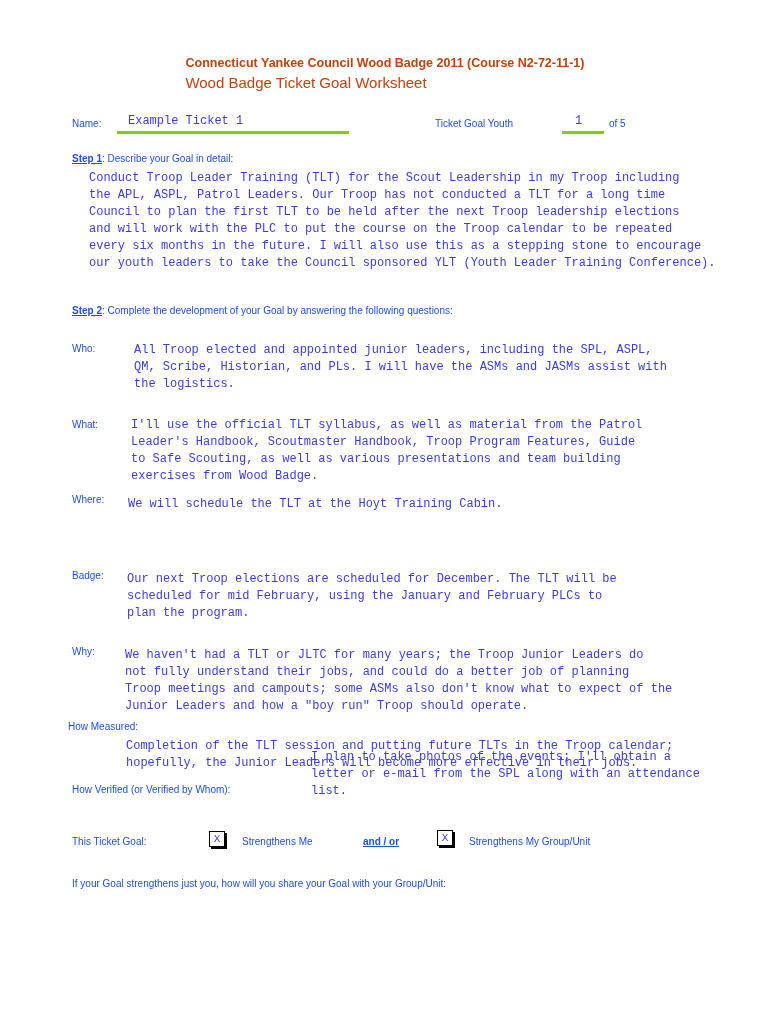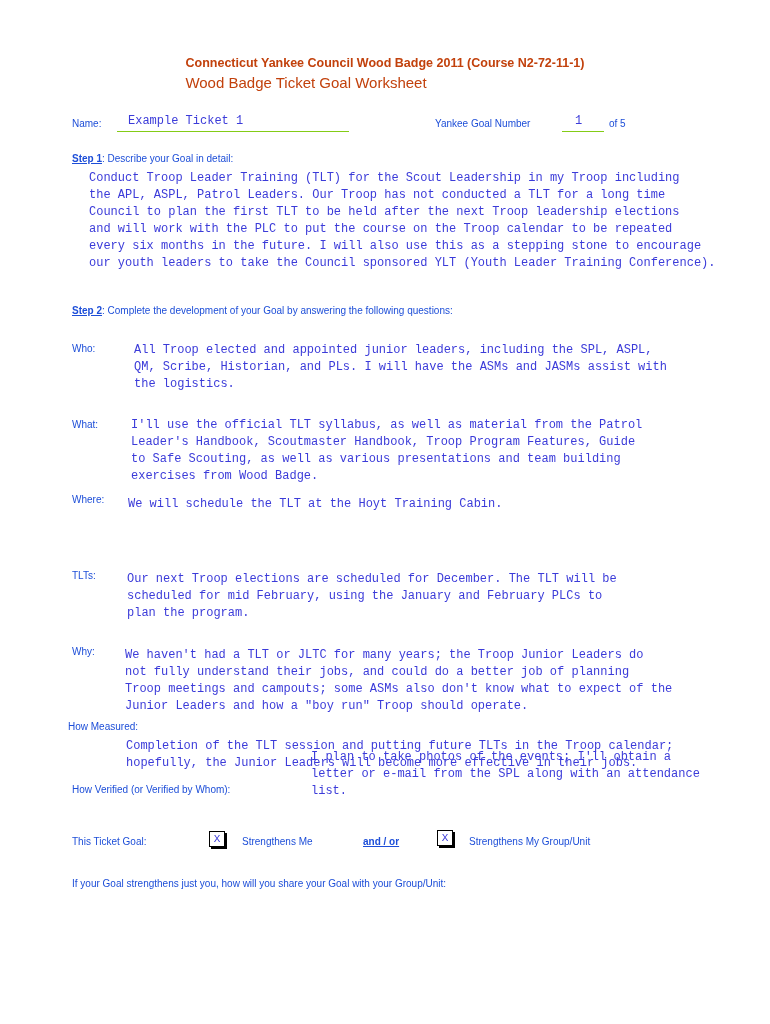--- a/index.html
+++ b/index.html
@@ -3,38 +3,38 @@
 <meta charset="utf-8">
 <style>
   html, body { margin: 0; padding: 0; background: #ffffff; }
   body { width: 770px; height: 1024px; position: relative; overflow: hidden;
          font-family: "Liberation Sans", "DejaVu Sans", sans-serif; color: #000; }
   .abs { position: absolute; }
   .council { left: 0; width: 770px; top: 56px; text-align: center; font-size: 12.5px; font-weight: bold; color: #c2410c; }
   .title { left: 0; width: 612px; top: 74px; text-align: center; font-size: 15px; color: #c2410c; }
   .lbl { font-size: 10px; color: #1d4ed8; white-space: nowrap; }
   .mono { font-family: "Liberation Mono", "DejaVu Sans Mono", monospace; font-size: 12px; color: #3b3bd9; line-height: 17px; white-space: pre; }
-  .uline { border-bottom: 1px solid #84cc16; display: inline-block; }
+  .uline { border-bottom: 3px solid #84cc16; display: inline-block; }
   .step { font-weight: bold; text-decoration: underline; }
   .andor { font-weight: bold; text-decoration: underline; }
   .chk { width: 14px; height: 14px; border: 1px solid #000; box-shadow: 2px 2px 0 #000; background: #fff;
          font-family: "Liberation Mono", monospace; font-size: 11px; color: #3b3bd9; text-align: center; line-height: 14px; }
 </style>
 </head>
 <body>
 
 <div class="abs council">Connecticut Yankee Council Wood Badge 2011 (Course N2-72-11-1)</div>
 <div class="abs title">Wood Badge Ticket Goal Worksheet</div>
 
 <div class="abs lbl" style="left:72px; top:118px;">Name:</div>
 <div class="abs uline" style="left:117px; top:113px; width:232px; height:18px;">
   <span class="mono" style="position:absolute; left:11px; top:0;">Example Ticket 1</span>
 </div>
 
-<div class="abs lbl" style="left:435px; top:118px;">Yankee Goal Number</div>
+<div class="abs lbl" style="left:435px; top:118px;">Ticket Goal Youth</div>
 <div class="abs uline" style="left:562px; top:113px; width:42px; height:18px;">
   <span class="mono" style="position:absolute; left:13px; top:0;">1</span>
 </div>
 <div class="abs lbl" style="left:609px; top:118px;">of 5</div>
 
 <div class="abs lbl" style="left:72px; top:153px;">
   <span class="step">Step 1</span><span>: Describe your Goal in detail:</span>
 </div>
 <div class="abs" style="left:89px; top:170px;">
   <div class="mono">Conduct Troop Leader Training (TLT) for the Scout Leadership in my Troop including</div>
@@ -56,21 +56,21 @@
 
 <div class="abs lbl" style="left:72px; top:419px;">What:</div>
 <div class="abs mono" style="left:131px; top:417px;">I'll use the official TLT syllabus, as well as material from the Patrol
 Leader's Handbook, Scoutmaster Handbook, Troop Program Features, Guide
 to Safe Scouting, as well as various presentations and team building
 exercises from Wood Badge.</div>
 
 <div class="abs lbl" style="left:72px; top:494px;">Where:</div>
 <div class="abs mono" style="left:128px; top:496px;">We will schedule the TLT at the Hoyt Training Cabin.</div>
 
-<div class="abs lbl" style="left:72px; top:570px;">TLTs:</div>
+<div class="abs lbl" style="left:72px; top:570px;">Badge:</div>
 <div class="abs mono" style="left:127px; top:571px;">Our next Troop elections are scheduled for December. The TLT will be
 scheduled for mid February, using the January and February PLCs to
 plan the program.</div>
 
 <div class="abs lbl" style="left:72px; top:646px;">Why:</div>
 <div class="abs mono" style="left:125px; top:647px;">We haven't had a TLT or JLTC for many years; the Troop Junior Leaders do
 not fully understand their jobs, and could do a better job of planning
 Troop meetings and campouts; some ASMs also don't know what to expect of the
 Junior Leaders and how a "boy run" Troop should operate.</div>
 

